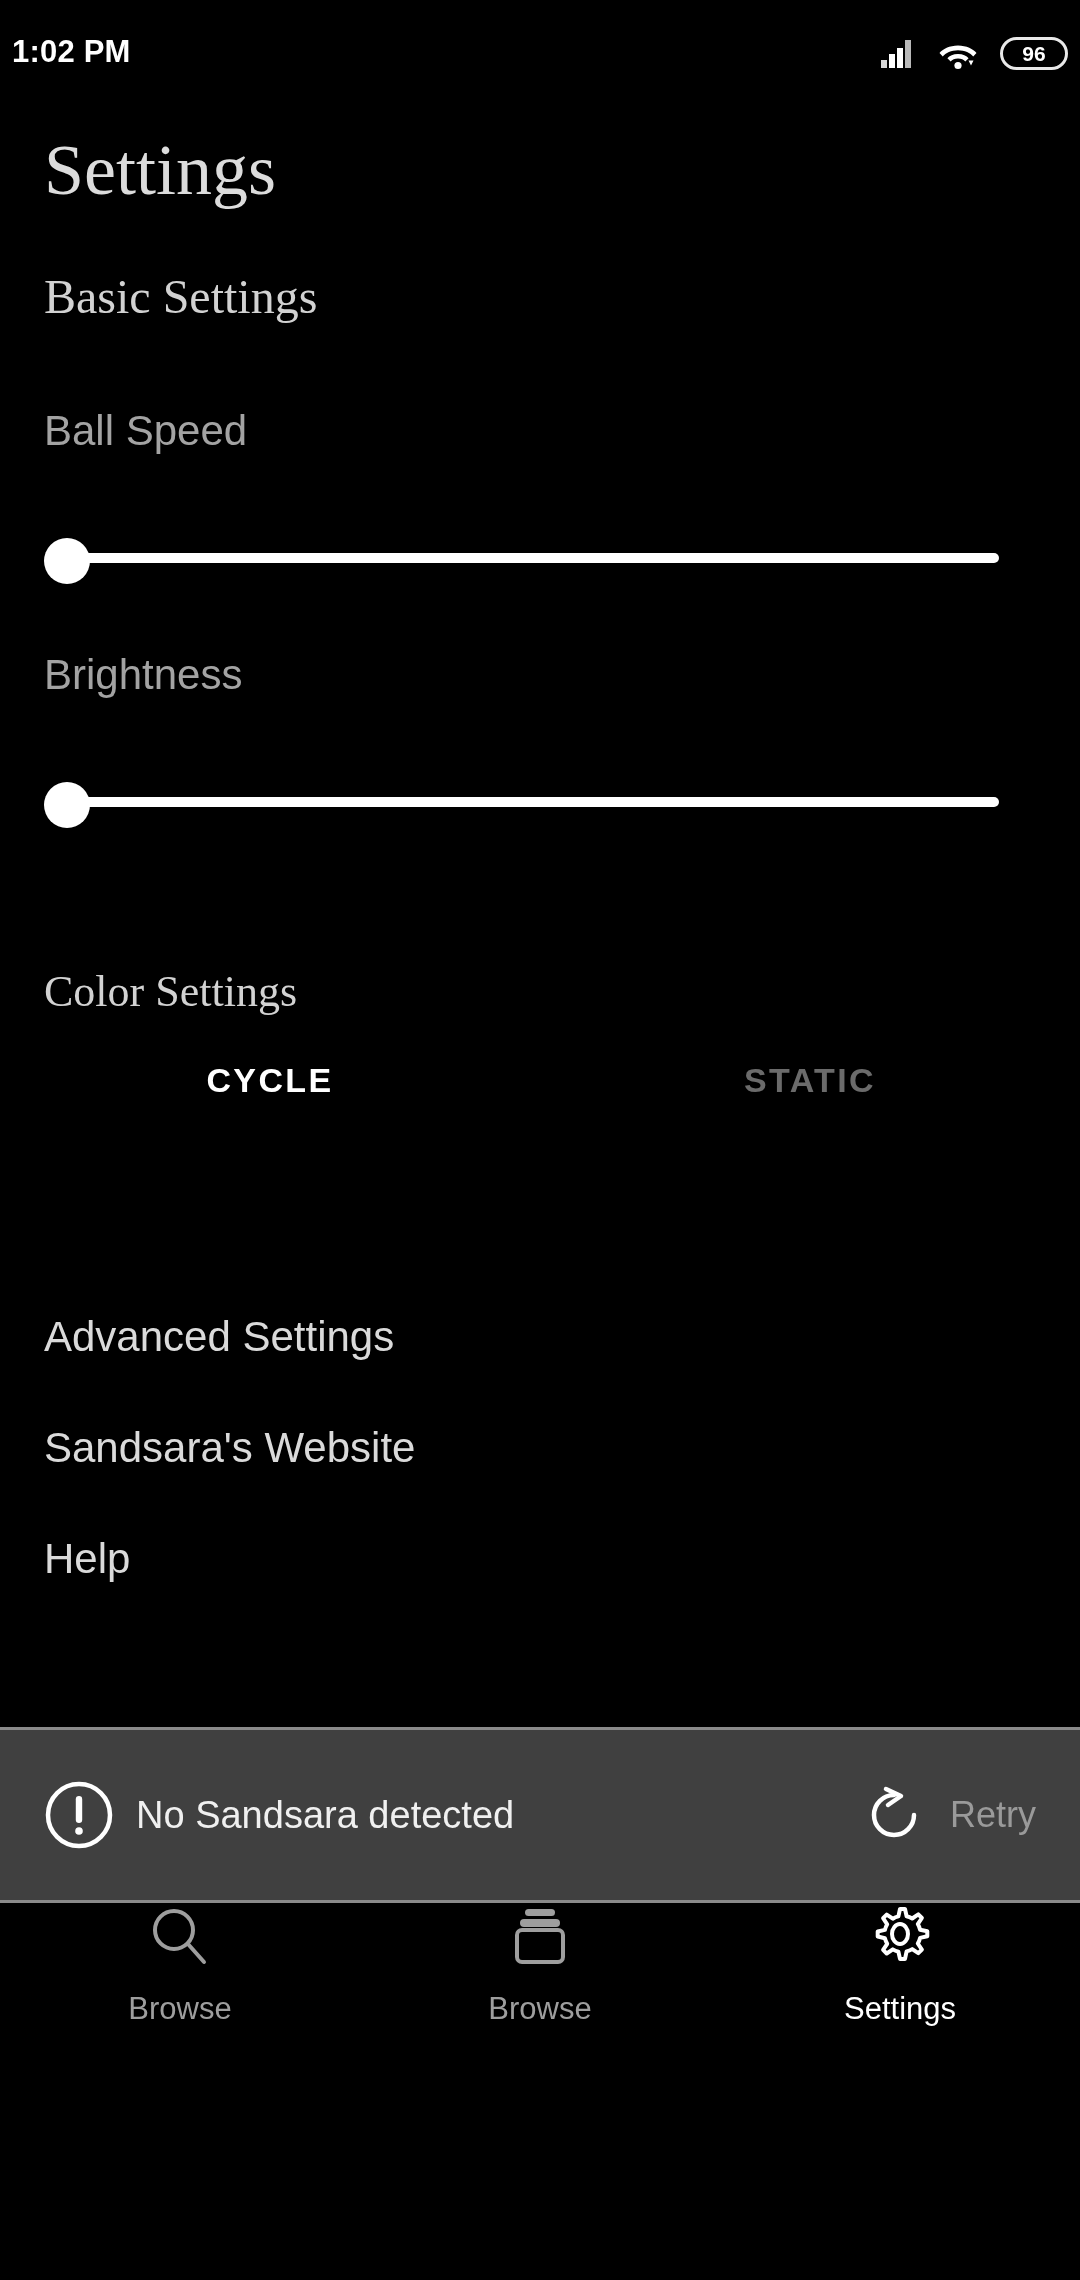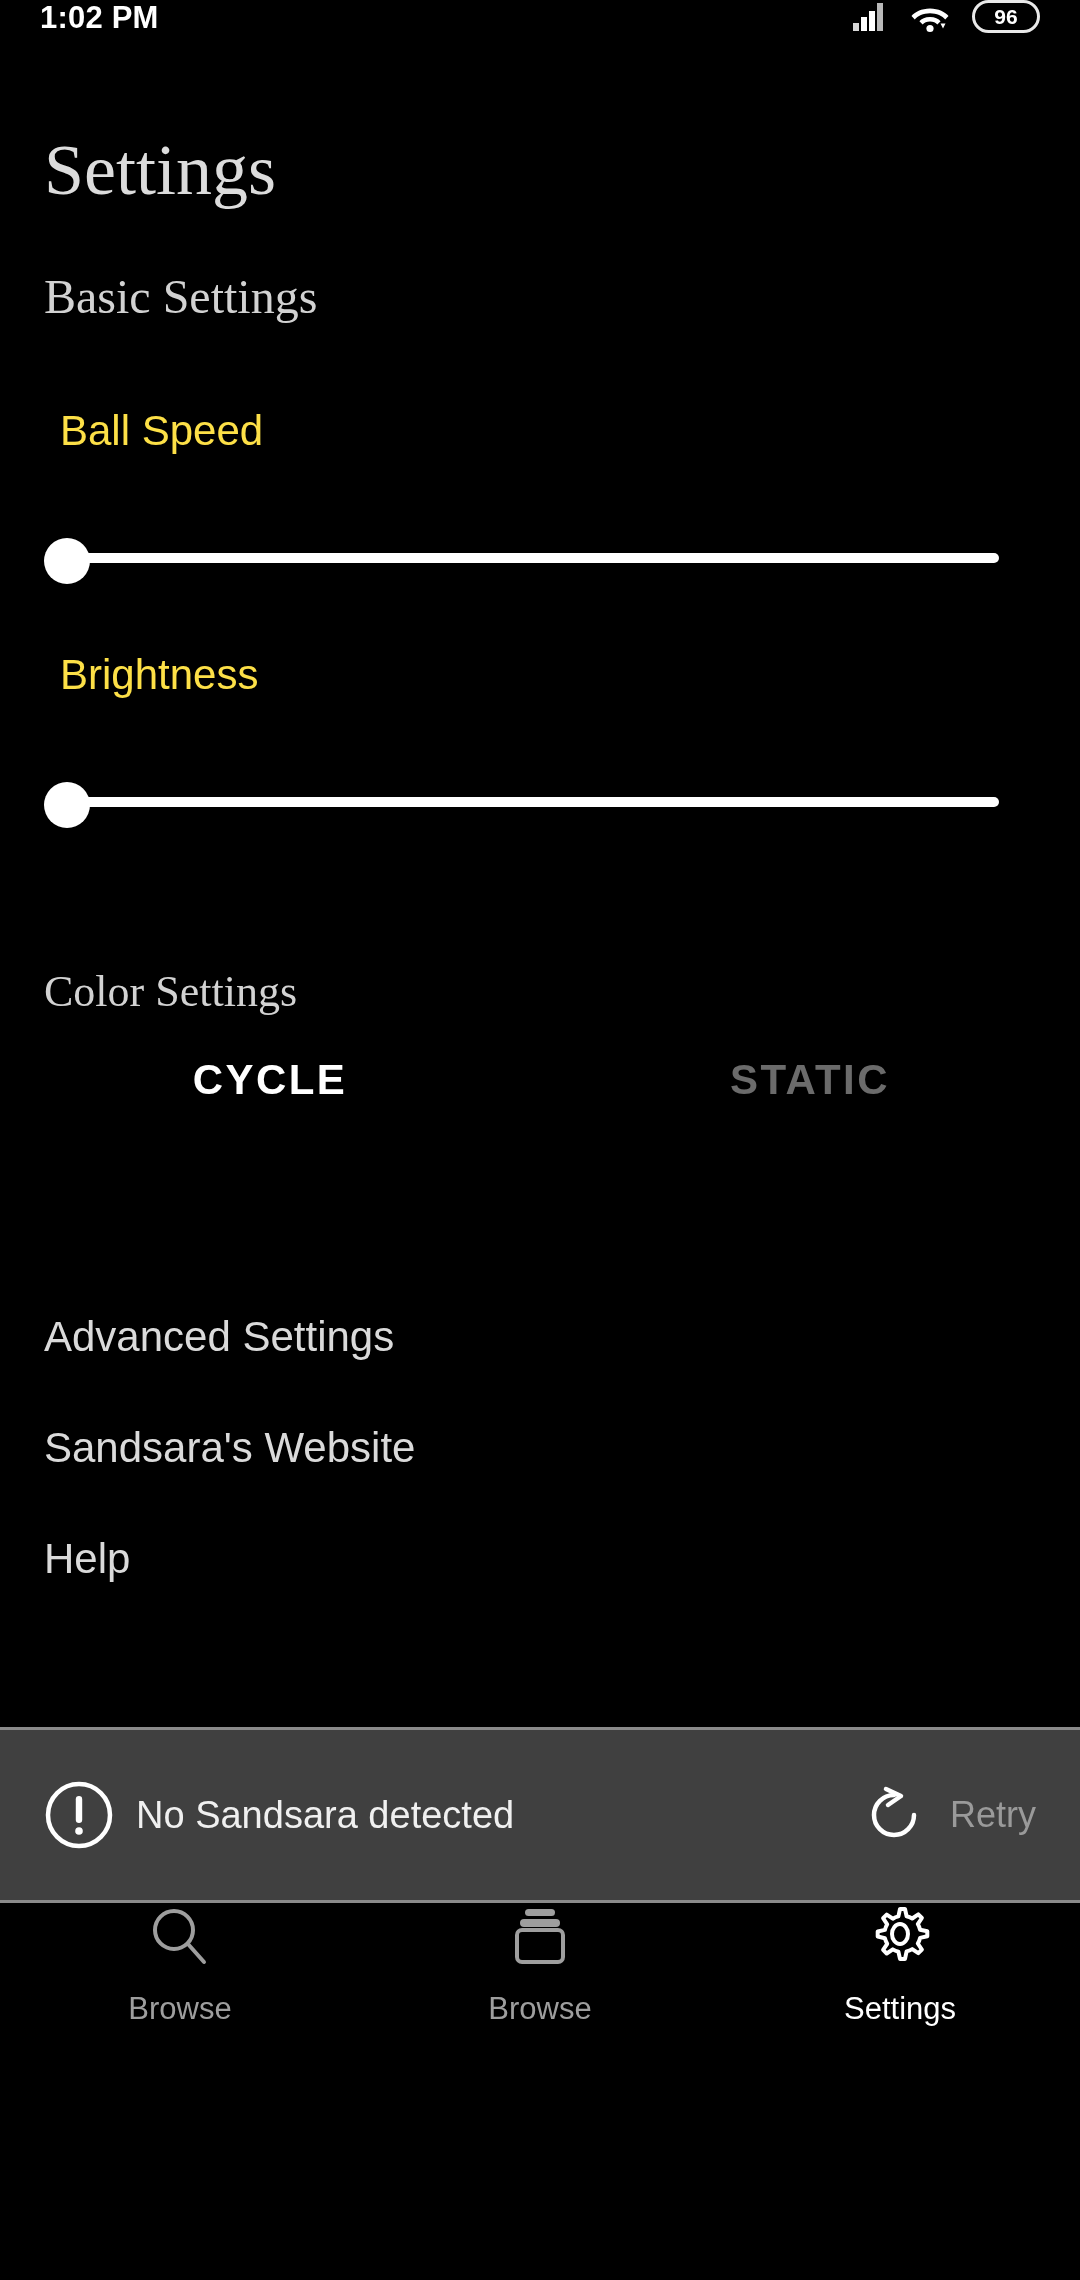--- a/index.html
+++ b/index.html
@@ -13,22 +13,22 @@
     position:relative;
     width:1080px; height:2280px;
     background:#000;
     color:#fff;
   }
 
   
   #statusbar {
     position:absolute; top:0; left:0;
     width:1080px; height:70px;
-    display:flex; align-items:flex-start;
-    padding:0 40px;
+    display:flex; align-items:flex-end;
+    padding:0 12px;
   }
   #clock {
     font-size:31px; font-weight:bold; color:#fff;
     letter-spacing:0.2px;
     font-family:"Liberation Sans", sans-serif;
   }
   #status-icons {
     margin-left:auto;
     display:flex; align-items:center; gap:22px;
   }
@@ -55,22 +55,22 @@
     line-height:1;
   }
   #section-basic {
     position:absolute; left:44px; top:203px;
     font-family:"Liberation Serif", serif;
     font-size:48px; color:#d2d2d2;
     line-height:1;
   }
 
   .field-label {
-    position:absolute; left:60px;
-    font-size:42px; color:#fde047;
+    position:absolute; left:44px;
+    font-size:42px; color:#a3a3a3;
     line-height:1;
   }
   #label-ball-speed  { top:340px; }
   #label-brightness  { top:584px; }
 
   .slider {
     position:absolute; left:44px; width:955px; height:56px;
   }
   #slider-ball-speed { top:460px; }
   #slider-brightness { top:704px; }
@@ -93,21 +93,21 @@
   }
 
   #color-tabs {
     position:absolute; left:0; top:975px;
     width:1080px; height:70px;
     display:flex;
   }
   .color-tab {
     flex:0 0 50%;
     display:flex; align-items:center; justify-content:center;
-    font-size:42px; letter-spacing:2.4px;
+    font-size:34px; letter-spacing:2.4px;
   }
   .color-tab.active { color:#ffffff; font-weight:bold; }
   .color-tab.inactive { color:#6b6b6b; font-weight:bold; }
 
   .menu-row {
     position:absolute; left:0; width:1080px; height:70px;
     display:flex; align-items:center;
   }
   .menu-row .menu-label {
     position:absolute; left:44px;

